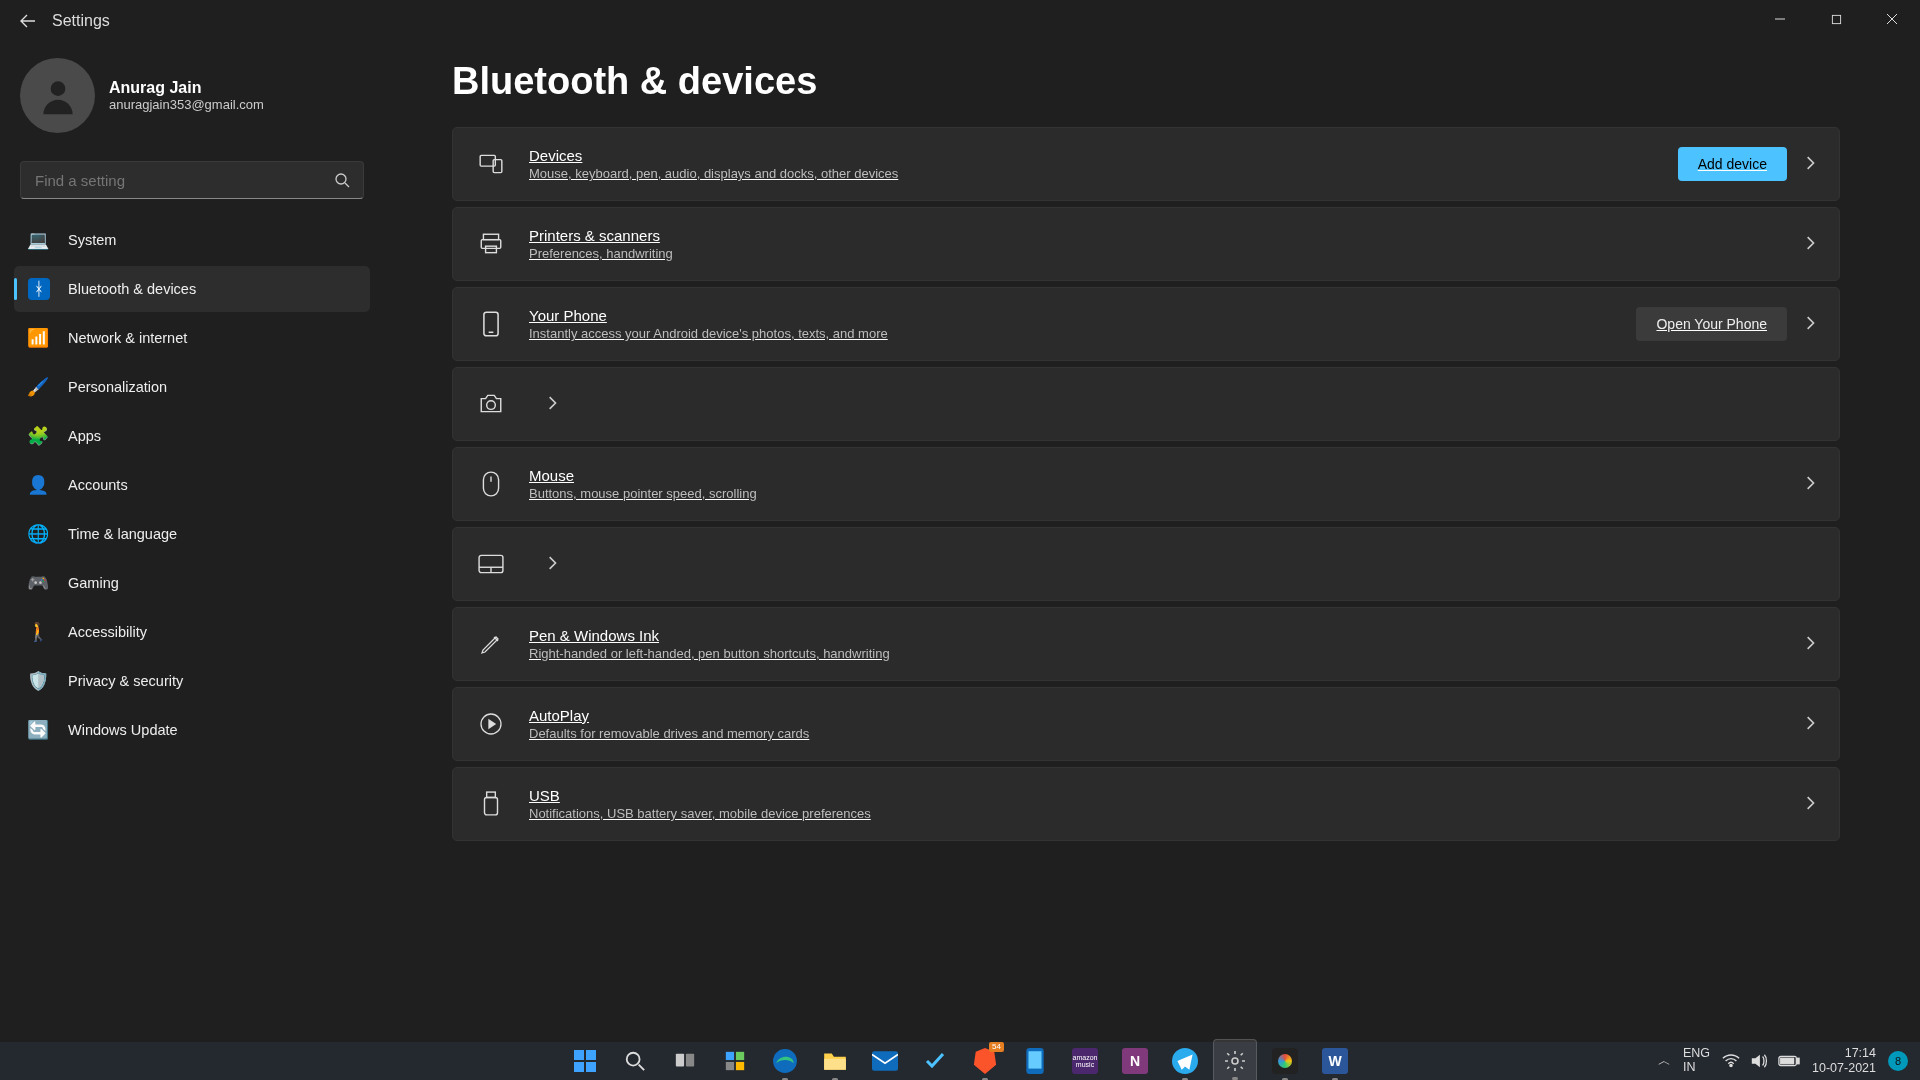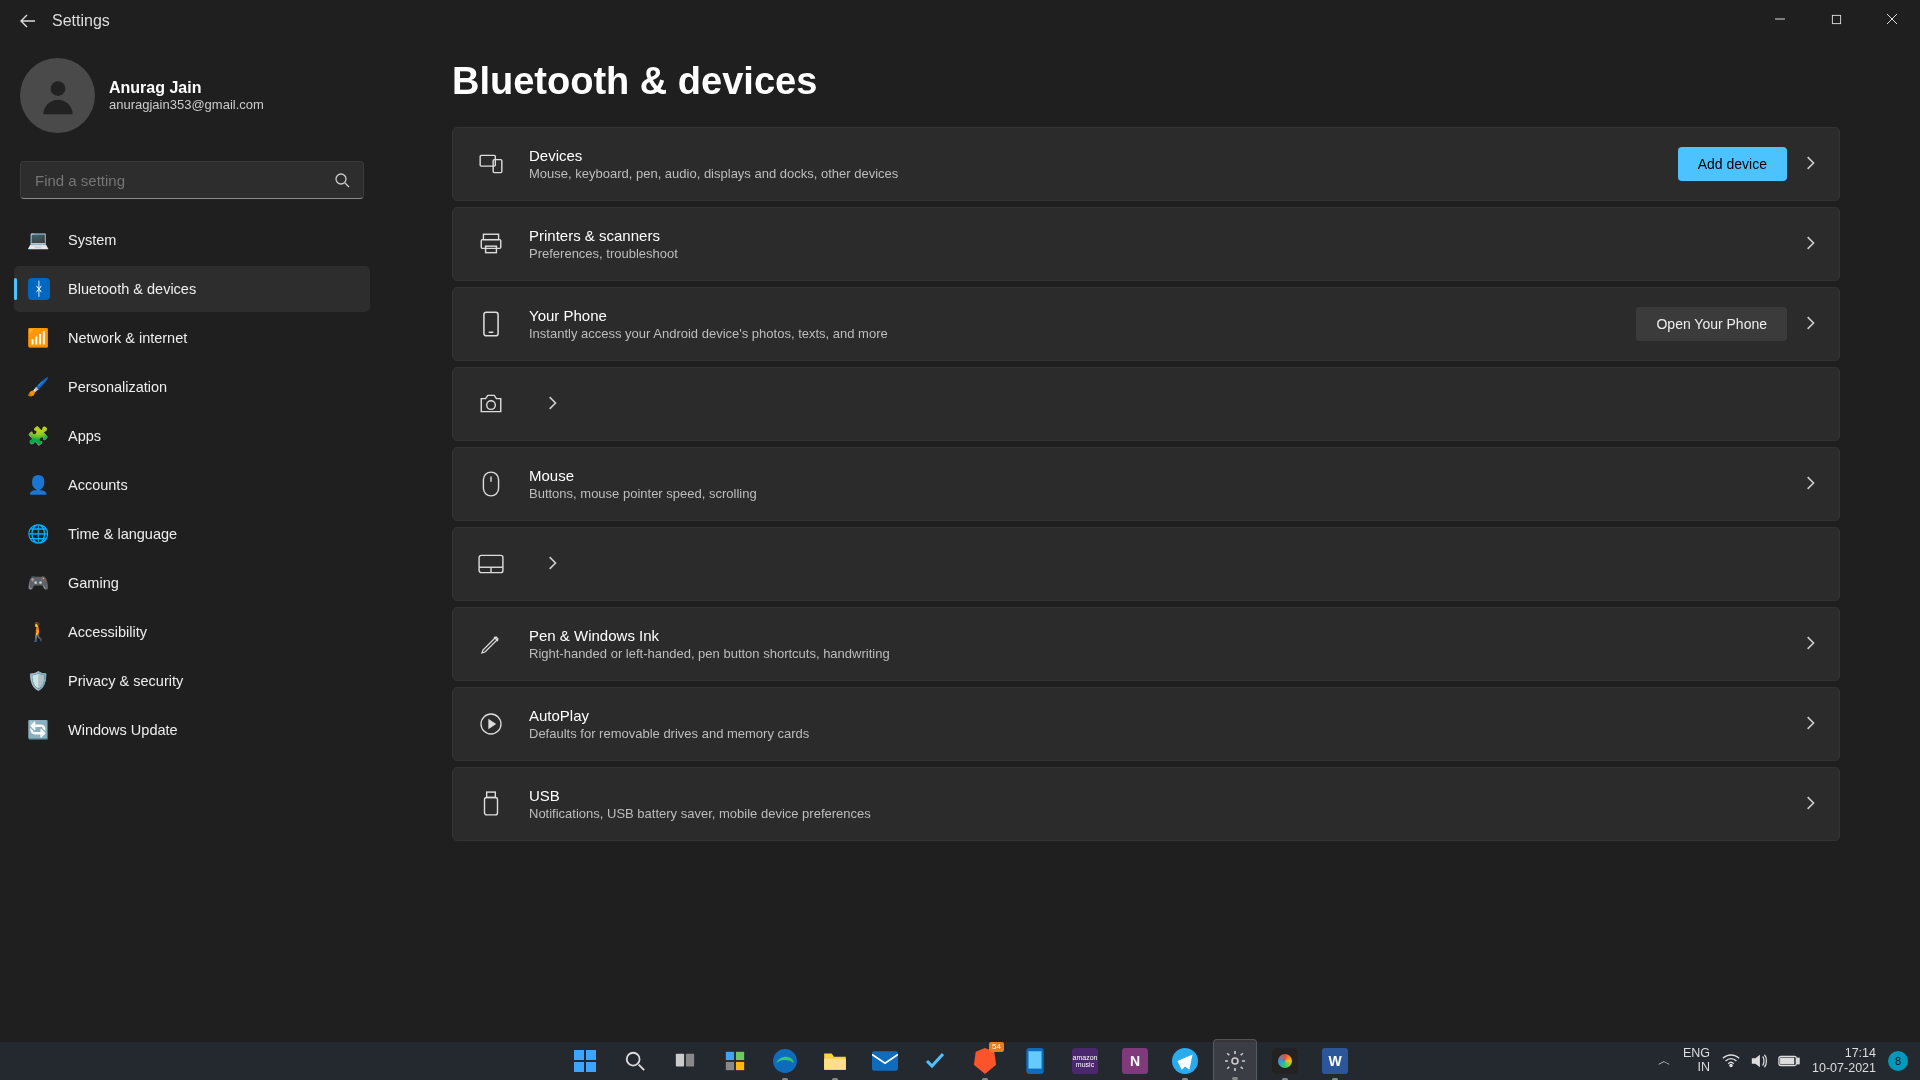--- a/index.html
+++ b/index.html
@@ -31,39 +31,39 @@
 .nav-item { display: flex; align-items: center; height: 46px; padding-left: 14px; border-radius: 5px; cursor: pointer; font-size: 14.5px; color: #eee; position: relative; }
 .nav-item.active { background: #2d2d2d; }
 .nav-item.active::before { content: ""; position: absolute; left: 0; top: 12px; bottom: 12px; width: 3px; background: #4cc2ff; border-radius: 2px; }
 .nav-item .nicon { width: 22px; height: 22px; display: flex; align-items: center; justify-content: center; margin-right: 18px; font-size: 18px; }
 .nicon-bt { background: #0067c0; border-radius: 4px; color: #fff; font-size: 13px; width: 18px; height: 18px; }
 
 
 .main { flex: 1; padding: 18px 80px 0 72px; overflow-y: auto; }
 .page-title { font-size: 38px; font-weight: 600; margin-bottom: 24px; }
 
-.card { background: #2b2b2b; border: 1px solid #333; border-radius: 5px; display: flex; align-items: center; padding: 16px 20px 16px 24px; margin-bottom: 6px; cursor: pointer; min-height: 74px; }
+.card { background: #2b2b2b; border: 1px solid #333; border-radius: 5px; display: flex; align-items: center; padding: 16px 20px 16px 24px; margin-bottom: 6px; cursor: pointer; min-height: 74px; text-decoration: underline; }
 .card .cicon { width: 28px; height: 28px; display: flex; align-items: center; justify-content: center; color: #ddd; margin-right: 24px; flex-shrink: 0; }
 .card-body { flex: 1; }
 .card-title { font-size: 15px; color: #fff; }
 .card-sub { font-size: 13px; color: #bdbdbd; margin-top: 2px; }
 .card .chev { width: 16px; height: 16px; color: #ccc; margin-left: 16px; flex-shrink: 0; }
 .card .action-btn { margin-left: 16px; padding: 9px 20px; border-radius: 4px; font-size: 14px; cursor: pointer; border: none; }
 .btn-accent { background: #4cc2ff; color: #000; }
 .btn-grey { background: #3b3b3b; color: #eee; border: 1px solid #444; }
 
 
 .taskbar { position: absolute; bottom: 0; left: 0; right: 0; height: 38px; background: #24282f; display: flex; align-items: center; }
 .tb-center { position: absolute; left: 50%; transform: translateX(-50%); display: flex; gap: 6px; }
 .tb-icon { width: 44px; height: 44px; border-radius: 4px; display: flex; align-items: center; justify-content: center; font-size: 22px; cursor: pointer; position: relative; }
 .tb-icon.active { background: rgba(255,255,255,0.1); border: 1px solid rgba(255,255,255,0.15); }
 .tb-icon.open::after { content: ""; position: absolute; bottom: 2px; left: 50%; transform: translateX(-50%); width: 6px; height: 3px; border-radius: 2px; background: #888; }
 .tb-right { position: absolute; right: 12px; display: flex; align-items: center; gap: 12px; color: #ddd; font-size: 12.5px; }
 .tb-tray { display: flex; align-items: center; gap: 10px; }
-.tb-lang { text-align: right; line-height: 1.1; }
+.tb-lang { text-align: left; line-height: 1.1; }
 .tb-dt { text-align: right; line-height: 1.2; }
 .tb-chev { font-size: 13px; cursor: pointer; }
 .tb-badge { width: 20px; height: 20px; border-radius: 50%; background: #0099bc; color: #111; font-size: 11px; display: flex; align-items: center; justify-content: center; }
 .winlogo { display: grid; grid-template-columns: 1fr 1fr; grid-template-rows: 1fr 1fr; gap: 2px; width: 22px; height: 22px; }
 .winlogo span { background: #3ea2ff; }
 .badge-count { position: absolute; top: 3px; right: 3px; background: #e67e22; color: #fff; font-size: 8px; padding: 0 3px; border-radius: 2px; line-height: 10px; }
 
 svg { display: block; }
 </style>
 </head>
@@ -193,21 +193,21 @@
     <div class="card">
       <span class="cicon">
           <svg width="26" height="26" viewBox="0 0 24 24" fill="none" stroke="currentColor" stroke-width="1.3">
             <rect x="5" y="3" width="14" height="5"></rect>
             <rect x="3" y="8" width="18" height="8" rx="1"></rect>
             <rect x="7" y="14" width="10" height="6"></rect>
           </svg>
         </span>
       <div class="card-body">
         <div class="card-title">Printers &amp; scanners</div>
-        <div class="card-sub">Preferences, troubleshoot</div>
+        <div class="card-sub">Preferences, handwriting</div>
       </div>
       <span class="chev">
           <svg width="14" height="14" viewBox="0 0 12 12" fill="none" stroke="currentColor" stroke-width="1.4">
             <path d="M4 1l5 5-5 5"></path>
           </svg>
         </span>
     </div>
 
     <div class="card">
       <span class="cicon">

